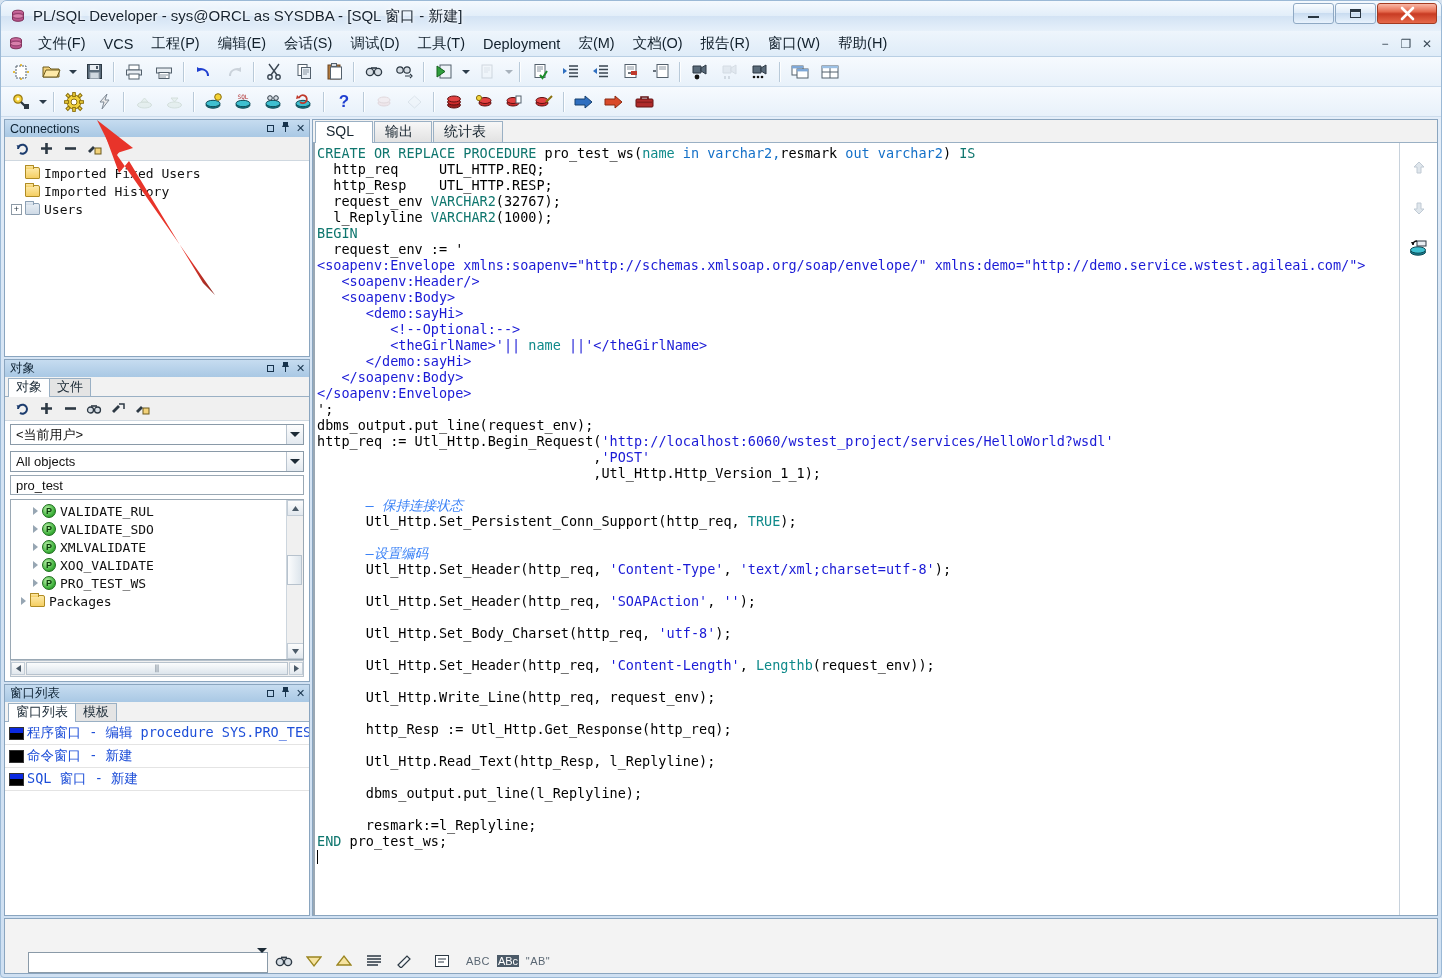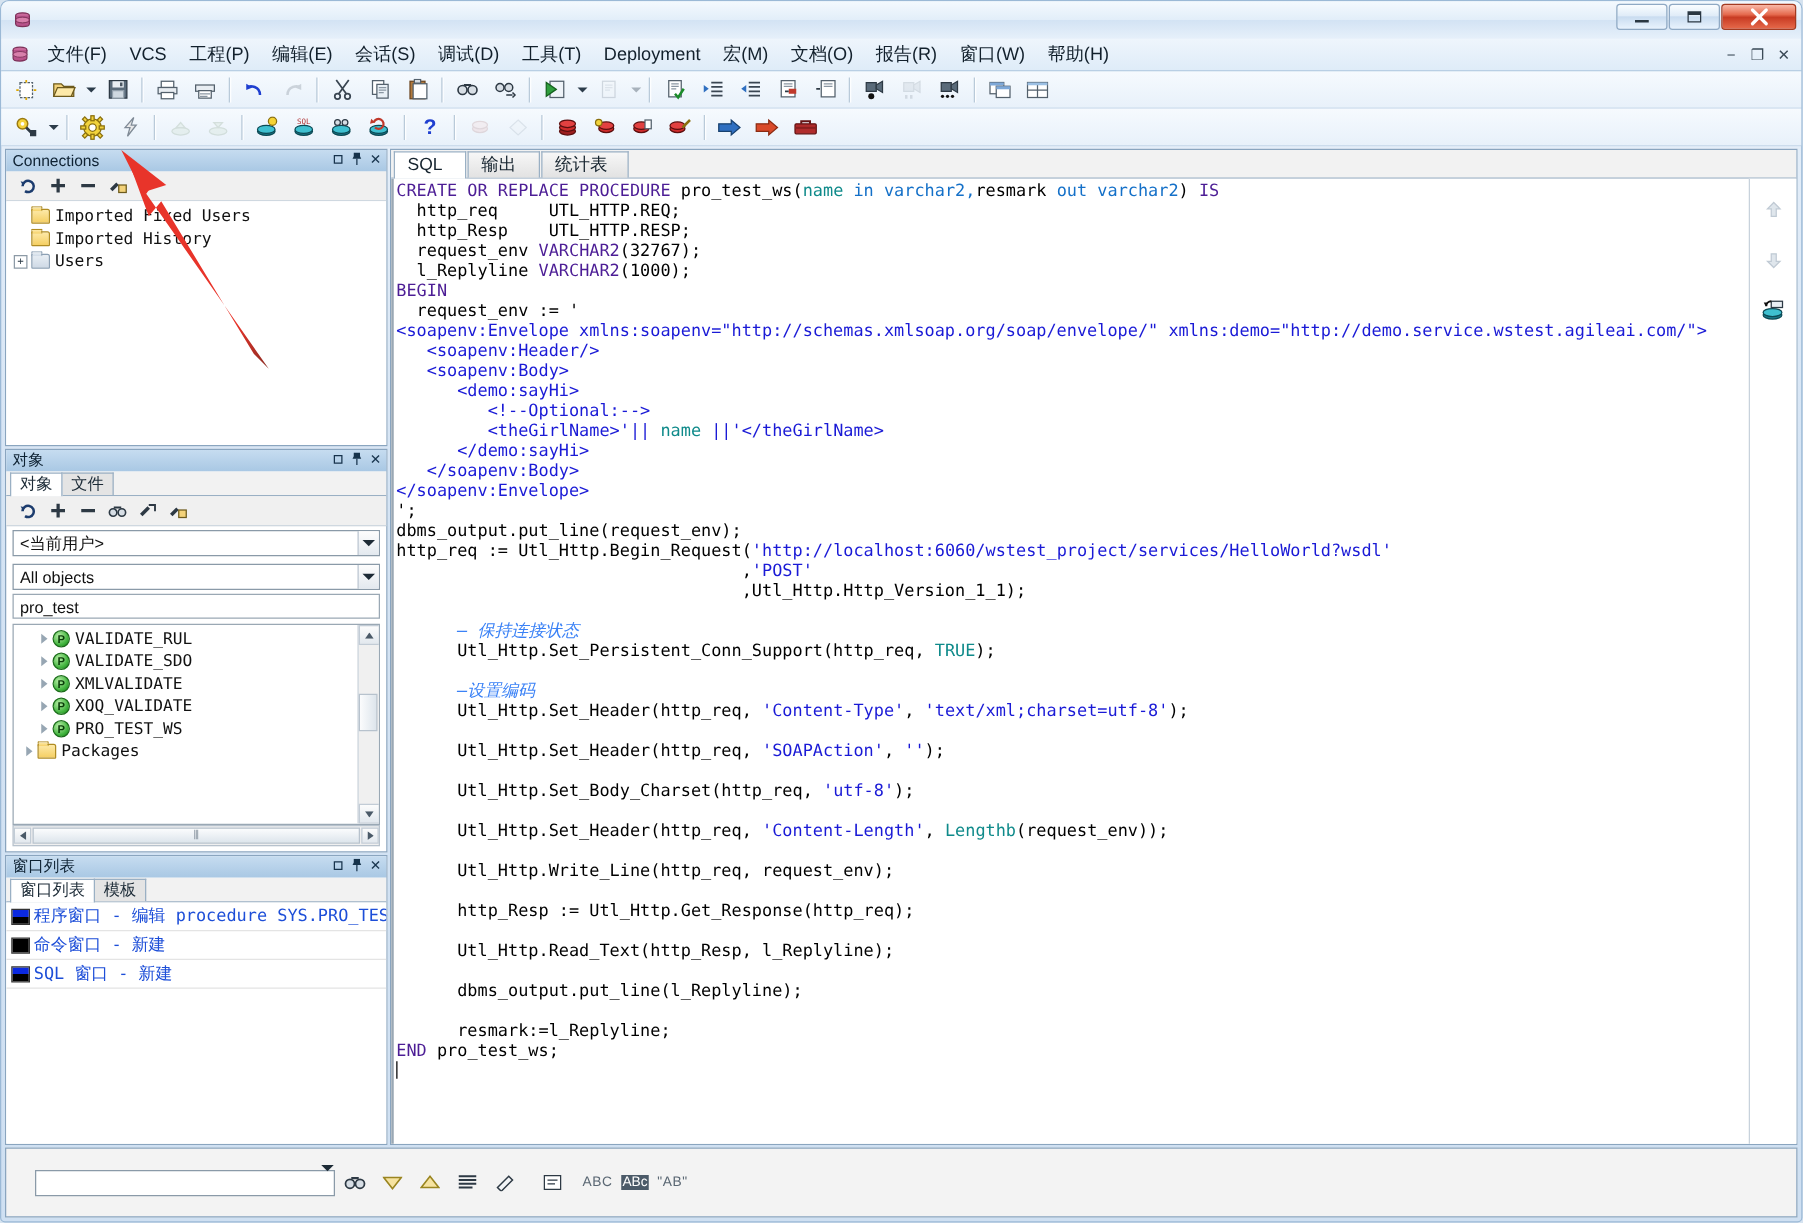--- a/index.html
+++ b/index.html
@@ -201,21 +201,21 @@
   }
   .stab.active { background: #fff; position: relative; top: 1px; padding-bottom: 4px; }
   #editor-wrap { flex: 1; display: flex; min-height: 0; background: #fff; position: relative; }
   #editor {
     flex: 1; min-width: 0; overflow: hidden; position: relative;
     font-family: "DejaVu Sans Mono", monospace; font-size: 13.5px; line-height: 16px;
     white-space: pre; padding: 2px 0 0 2px; color: #000;
     border-left: 2px solid #9aa8b4;
   }
   #editor .ln { height: 16px; white-space: pre; }
-  .kw { color: #4c1d95; text-align: center; }
+  .kw { color: #0f766e; text-align: center; }
   .kw2 { color: #1470c8; }
   .str { color: #1a1ad6; }
   .cmt { color: #3b82f6; font-style: italic; }
   .teal { color: #0f8a8a; }
   .dark { color: #000; }
   #caret-line { display:inline-block; width:1px; height:14px; background:#000; vertical-align:-2px; }
   #editor-gutter-right {
     width: 38px; flex: none; border-left: 1px solid #c8d2dc; background: #fff;
     display: flex; flex-direction: column; align-items: center; padding-top: 14px; gap: 18px;
   }
@@ -232,21 +232,21 @@
     flex: none; height: 56px; margin: 2px 3px 3px 3px;
     border: 1px solid #8aa5bf; background: #f3f3f3;
     display: flex; flex-direction: column; position: relative;
   }
   #findbar-cap {
     height: 17px; display: flex; align-items: center; padding: 0 3px 0 6px;
     background: linear-gradient(180deg,#eef4fa,#e0eaf4); border-bottom: 1px solid #c6d3e0;
     font-size: 12.5px; color: #0e2233;
   }
   #findbar-cap .cap-title { flex: 1; }
-  #find-row { flex: 1; display: flex; align-items: center; padding-left: 23px; gap: 2px; }
+  #find-row { flex: 1; display: flex; align-items: flex-end; padding-left: 23px; gap: 2px; }
   #find-input {
     width: 240px; height: 21px; background: #fff; border: 1px solid #8a9aa8;
     display: flex; align-items: center; padding-left: 4px; font-size: 13px;
   }
   #find-input .v { flex:1; }
   .fbtn { width: 28px; height: 24px; display: flex; align-items: center; justify-content: center; }
   .abc-txt { font-size: 11px; color: #5a6773; letter-spacing: .5px; }
   
   #annot-arrow { position: absolute; left: 0; top: 0; width: 1442px; height: 978px; pointer-events: none; }
 </style>
@@ -256,20 +256,21 @@
 <div id="app-window">
 
   <div id="titlebar">
     <div id="title-icon">
       <svg width="17" height="17" viewBox="0 0 17 17">
         <ellipse cx="8" cy="4.5" rx="5.5" ry="2.3" fill="#c96a9b" stroke="#7d3159" stroke-width="1"></ellipse>
         <path d="M2.5 4.5 V11 a5.5 2.3 0 0 0 11 0 V4.5" fill="#b8528a" stroke="#7d3159" stroke-width="1"></path>
         <ellipse cx="8" cy="8" rx="5.5" ry="2.3" fill="#d87fab" stroke="#7d3159" stroke-width="0.8"></ellipse>
       </svg>
     </div>
+    <div id="title-text">PL/SQL Developer - sys@ORCL as SYSDBA - [SQL 窗口 - 新建]</div>
     <div id="win-buttons">
       <div class="winbtn">
           <div class="glyph-min"></div>
         </div>
       <div class="winbtn">
           <div class="glyph-max"></div>
         </div>
       <div class="winbtn close">
         <svg width="17" height="15" viewBox="0 0 17 15">
             <path d="M3 2 L14 13 M14 2 L3 13" stroke="#fff" stroke-width="2.6" stroke-linecap="round"></path>

